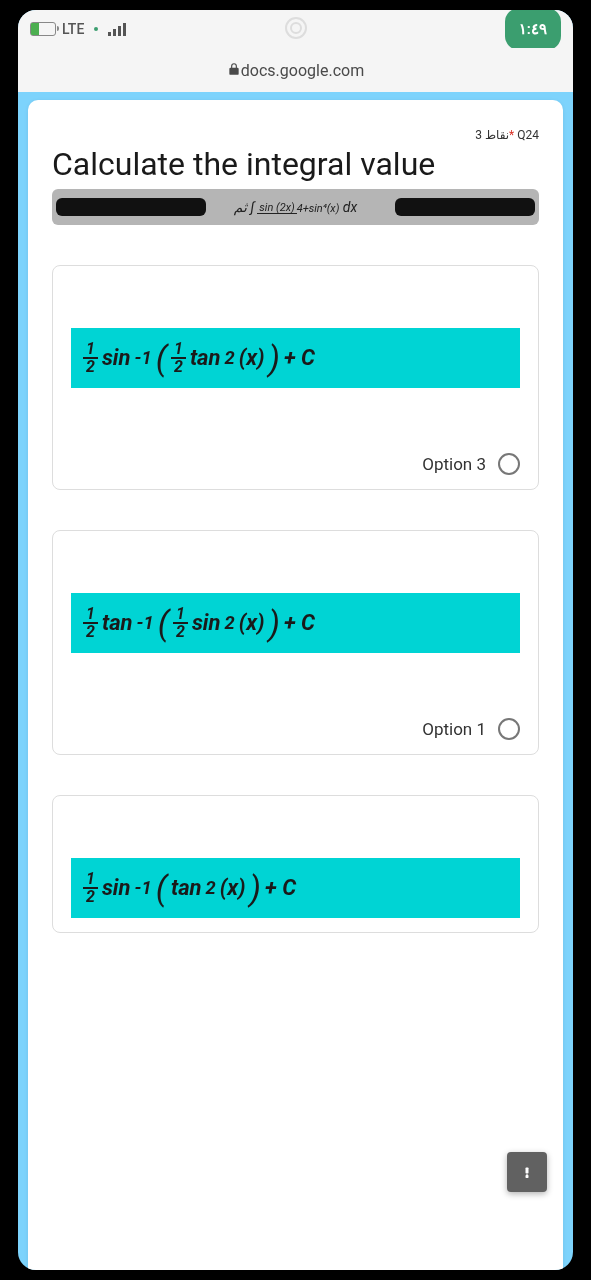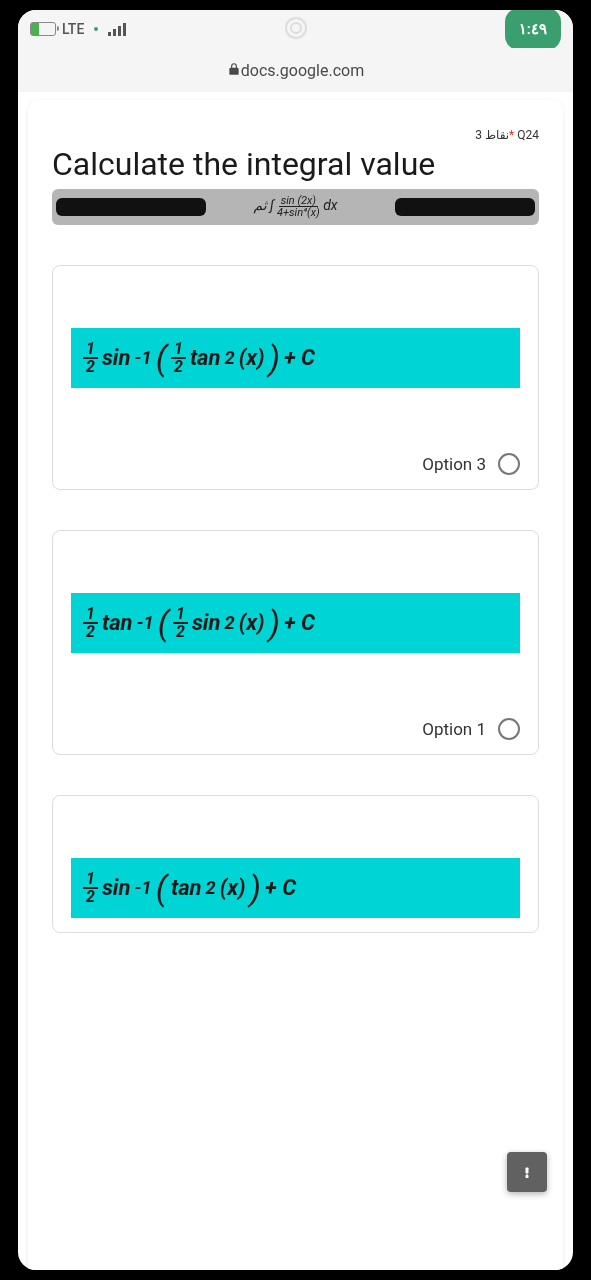--- a/index.html
+++ b/index.html
@@ -7,21 +7,21 @@
     width: 591px;
     height: 1280px;
     background: #000;
     font-family: -apple-system, Roboto, Arial, sans-serif;
     position: relative;
     overflow: hidden;
   }
   .frame {
     position: absolute;
     top: 10px; left: 18px; right: 18px; bottom: 10px;
-    background: #ffffff;
+    background: #7dd3fc;
     border-radius: 18px;
     overflow: hidden;
     display: flex;
     flex-direction: column;
   }
   .status-bar {
     height: 38px;
     display: flex;
     align-items: center;
     justify-content: space-between;
@@ -64,21 +64,21 @@
   .q-title { font-size: 32px; font-weight: 400; color: #1a1a1a; margin-top: 4px; line-height: 1.15; }
   .q-sub {
     margin-top: 6px; height: 36px; background: #b5b5b5;
     border-radius: 6px; position: relative; overflow: hidden;
     display: flex; align-items: center; justify-content: center;
   }
   .scribble { position:absolute; height:18px; background:#111; border-radius:6px; }
   .scribble.l { left:4px; width:150px; top:9px; }
   .scribble.r { right:4px; width:140px; top:9px; }
   .integral-text { font-size: 14px; font-style: italic; color:#222; position:relative; z-index:1; }
-  .integral-text .frac { display:inline-flex; flex-direction:column; align-items:center; font-size:11px; vertical-align:middle; line-height:1; }
+  .integral-text .frac { display:inline-flex; flex-direction:row; align-items:center; font-size:11px; vertical-align:middle; line-height:1; }
   .integral-text .frac .num{border-bottom:1px solid #222; padding:0 2px;}
   .option-card {
     border: 1px solid #ddd; border-radius: 8px;
     margin-top: 40px; padding: 22px 18px 14px 18px;
     min-height: 225px;
     display: flex; flex-direction: column; justify-content: space-between;
   }
   .formula-box {
     background: #00d4d4; padding: 10px 12px;
     font-size: 22px; font-weight: 700; font-style: italic;

